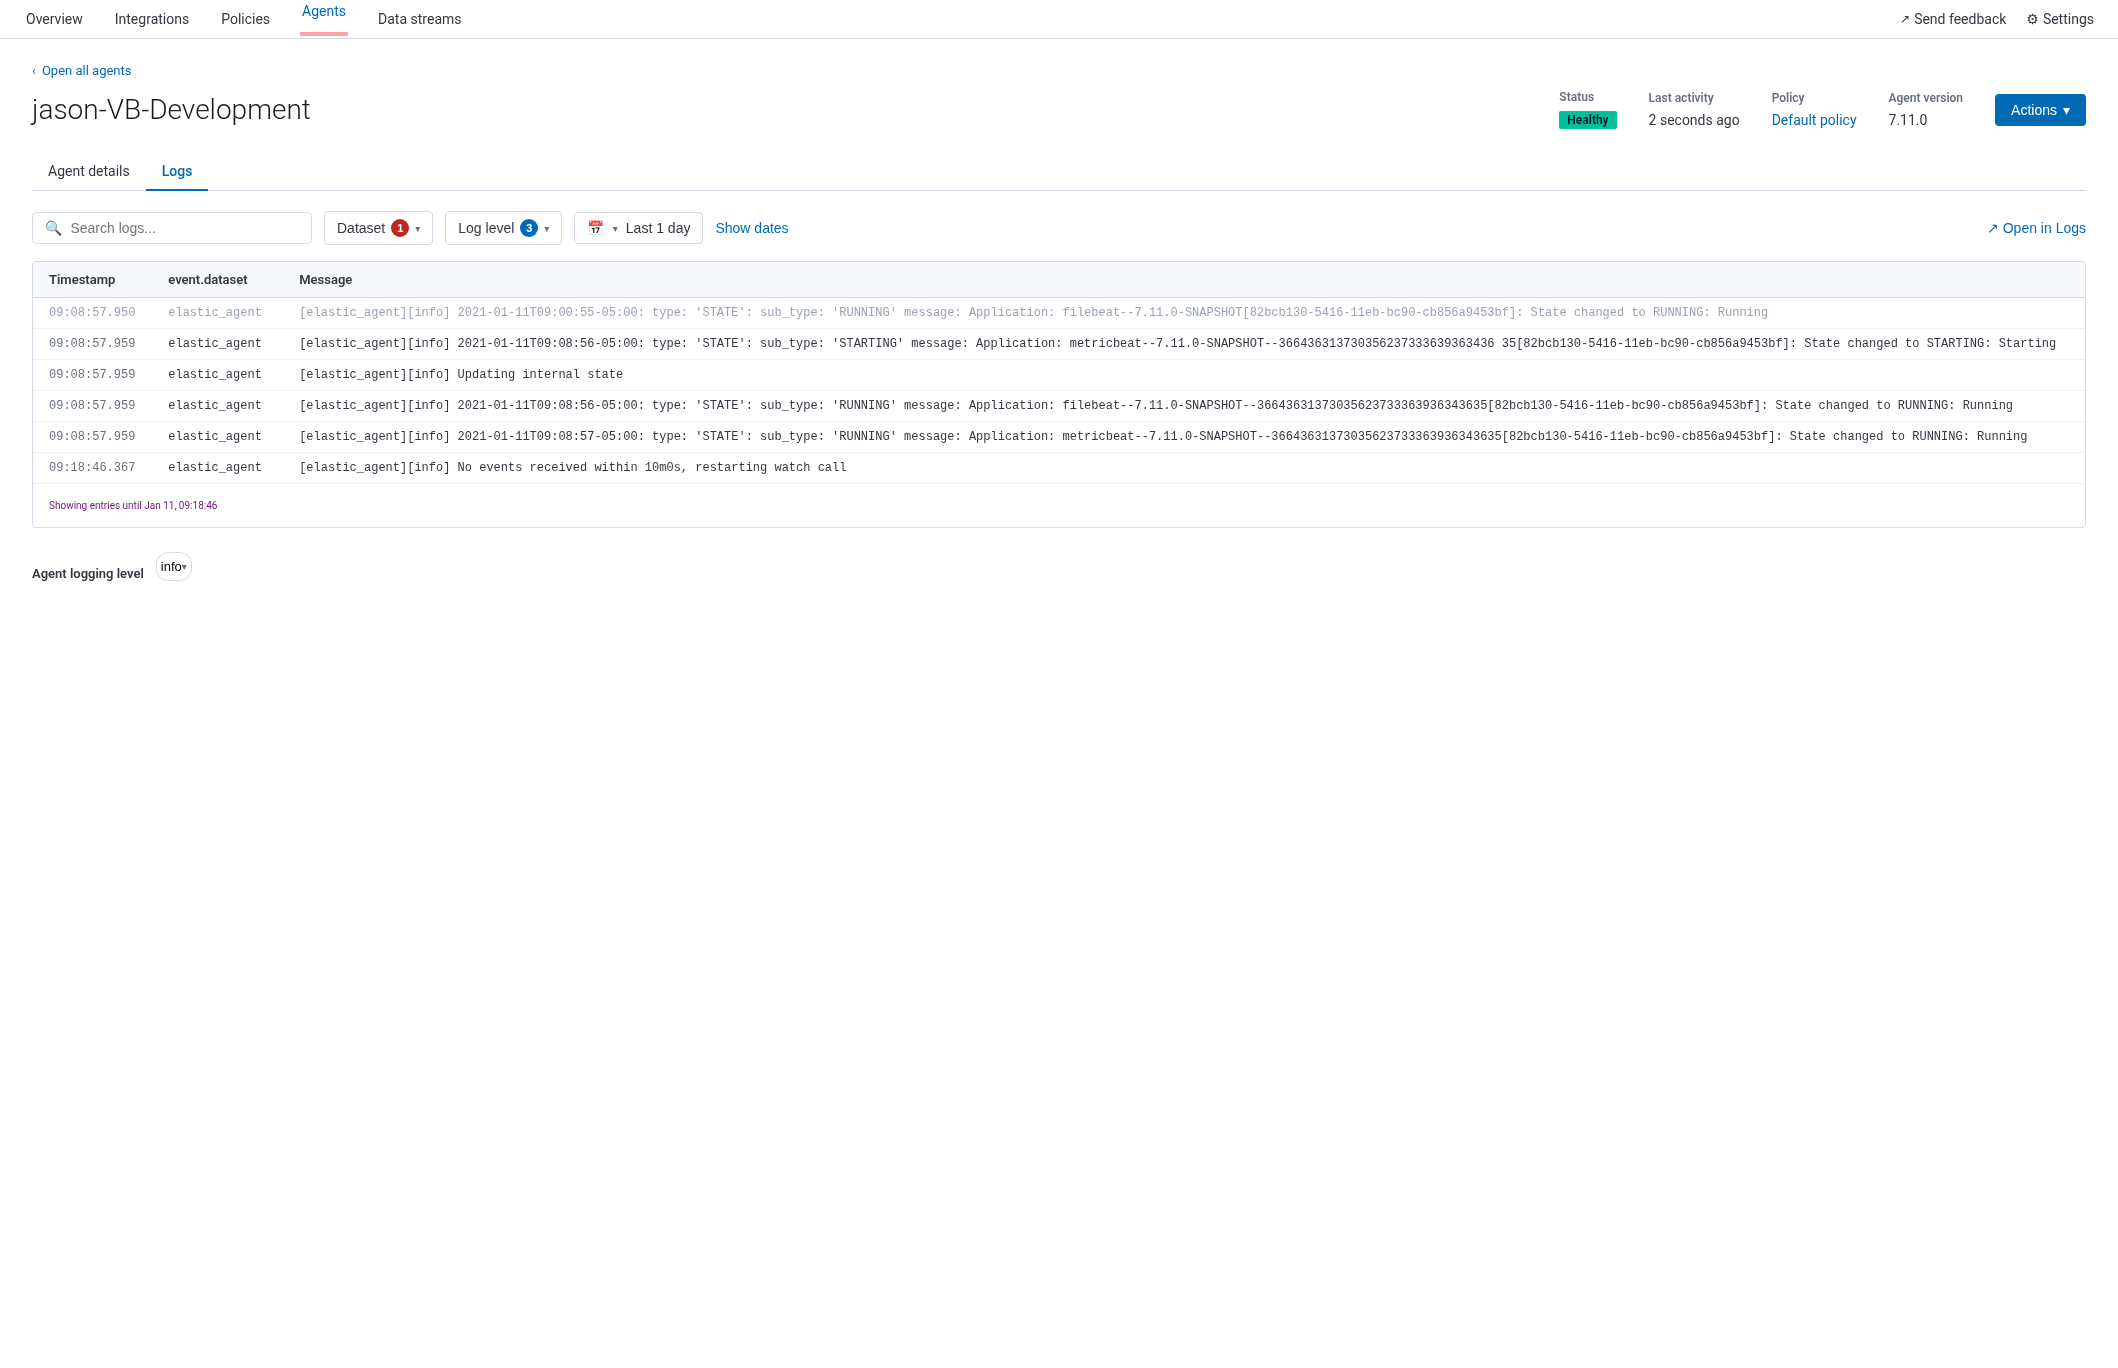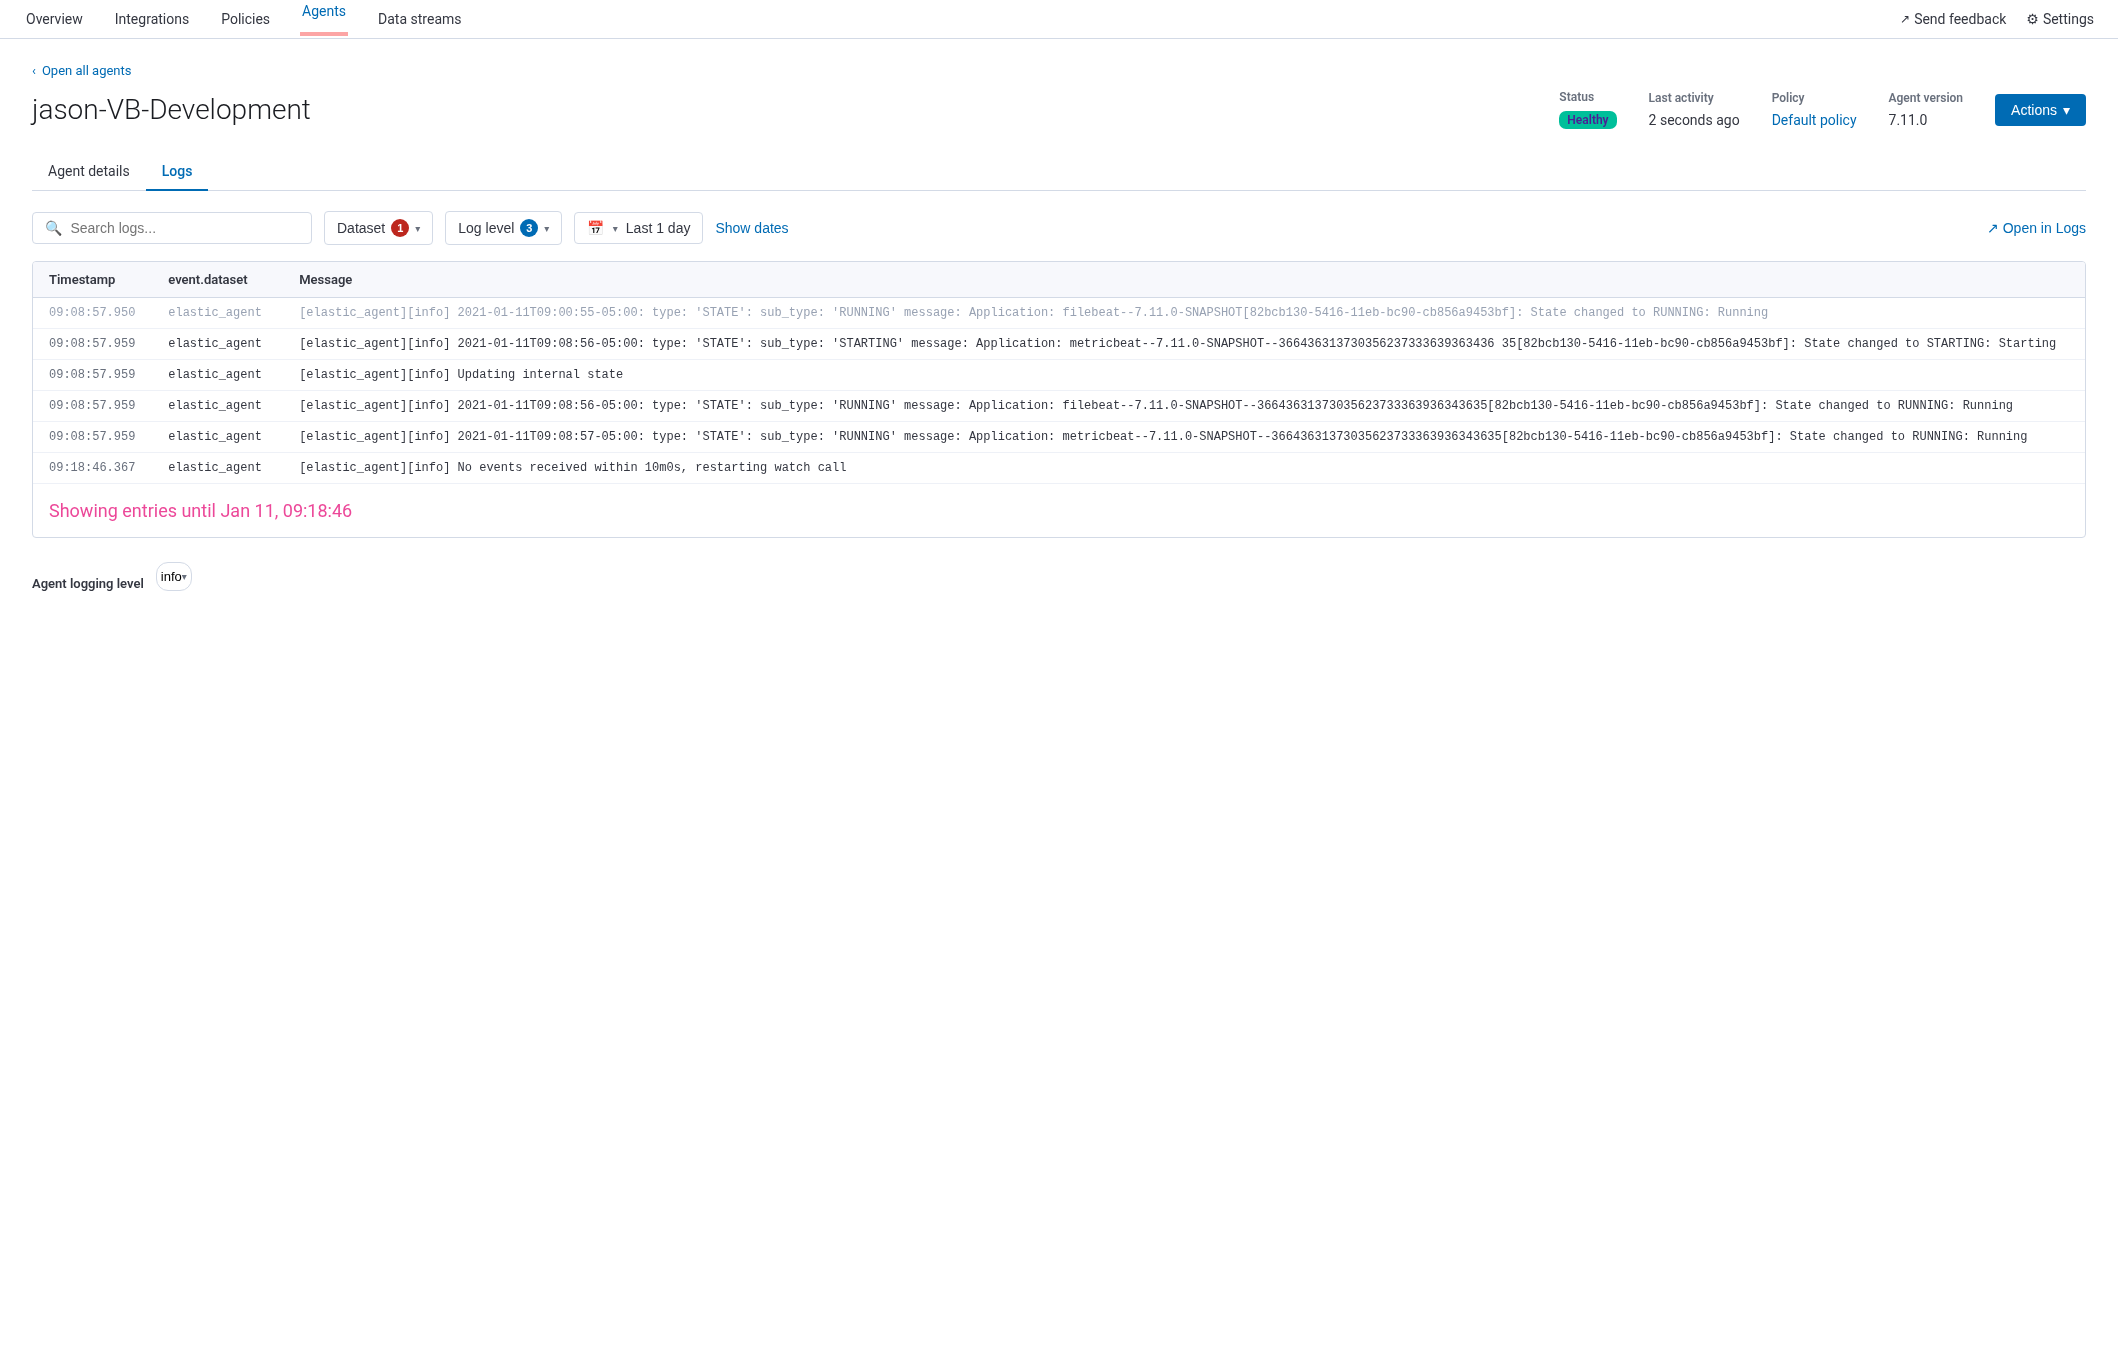--- a/index.html
+++ b/index.html
@@ -22,21 +22,21 @@
 
     
     .page-header { display: flex; align-items: center; justify-content: space-between; margin-bottom: 24px; }
     .page-title { font-size: 28px; font-weight: 300; color: #1a1c21; }
 
     
     .status-section { display: flex; align-items: center; gap: 32px; }
     .status-item { display: flex; flex-direction: column; gap: 7px; }
     .status-label { font-size: 12px; font-weight: 600; color: #69707d; text-transform: none; }
     .status-value { font-size: 14px; color: #343741; }
-    .status-badge { display: inline-block; background: #00bf9a; color: #4c1d95; font-size: 12px; font-weight: 600; padding: 2px 8px; border-radius: 7px; }
+    .status-badge { display: inline-block; background: #00bf9a; color: #0f172a; font-size: 12px; font-weight: 600; padding: 2px 8px; border-radius: 2px; }
     .policy-link { color: #006BB4; cursor: pointer; }
 
     
     .actions-btn { background: #006BB4; color: #fff; border: none; padding: 8px 16px; border-radius: 4px; font-size: 14px; cursor: pointer; display: flex; align-items: center; gap: 6px; font-weight: 500; }
 
     
     .tabs { display: flex; border-bottom: 1px solid #d3dae6; margin-bottom: 20px; }
     .tab { padding: 10px 16px; cursor: pointer; font-size: 14px; color: #343741; border-bottom: 2px solid transparent; margin-bottom: -1px; }
     .tab.active { color: #006BB4; border-bottom: 2px solid #006BB4; font-weight: 500; }
 
@@ -59,21 +59,21 @@
     .log-table-wrapper { border: 1px solid #d3dae6; border-radius: 4px; overflow: hidden; }
     .log-table { width: 100%; border-collapse: collapse; font-size: 13px; }
     .log-table th { background: #f7f8fc; padding: 10px 16px; text-align: left; font-weight: 600; font-size: 13px; color: #343741; border-bottom: 1px solid #d3dae6; }
     .log-table td { padding: 8px 16px; vertical-align: top; border-bottom: 1px solid #eef1f7; color: #343741; }
     .log-table tr:last-child td { border-bottom: none; }
     .log-table .timestamp-col { white-space: nowrap; color: #69707d; font-family: 'Courier New', monospace; font-size: 12px; min-width: 110px; }
     .log-table .dataset-col { white-space: nowrap; color: #343741; min-width: 130px; font-family: 'Courier New', monospace; font-size: 12px; }
     .log-table .message-col { font-family: 'Courier New', monospace; font-size: 12px; color: #343741; word-break: break-all; }
     .log-table tr:first-child td { color: #98a2b3; }
 
-    .showing-entries { padding: 16px; font-size: 18px; color: #ec4899; border-top: 1px solid #eef1f7; }
+    .showing-entries { padding: 16px; font-size: 10px; color: #701a75; border-top: 1px solid #eef1f7; }
 
     
     .table-scroll-container { position: relative; max-height: 420px; overflow-y: auto; }
 
     
     .page-footer { margin-top: 24px; display: flex; align-items: flex-end; gap: 12px; }
     .footer-label { font-size: 13px; font-weight: 600; color: #343741; }
     .footer-select { display: flex; align-items: center; gap: 0; border: 1px solid #d3dae6; border-radius: 12px; padding: 6px 4px; cursor: pointer; font-size: 13px; background: #fff; }
   </style>
 </head>

